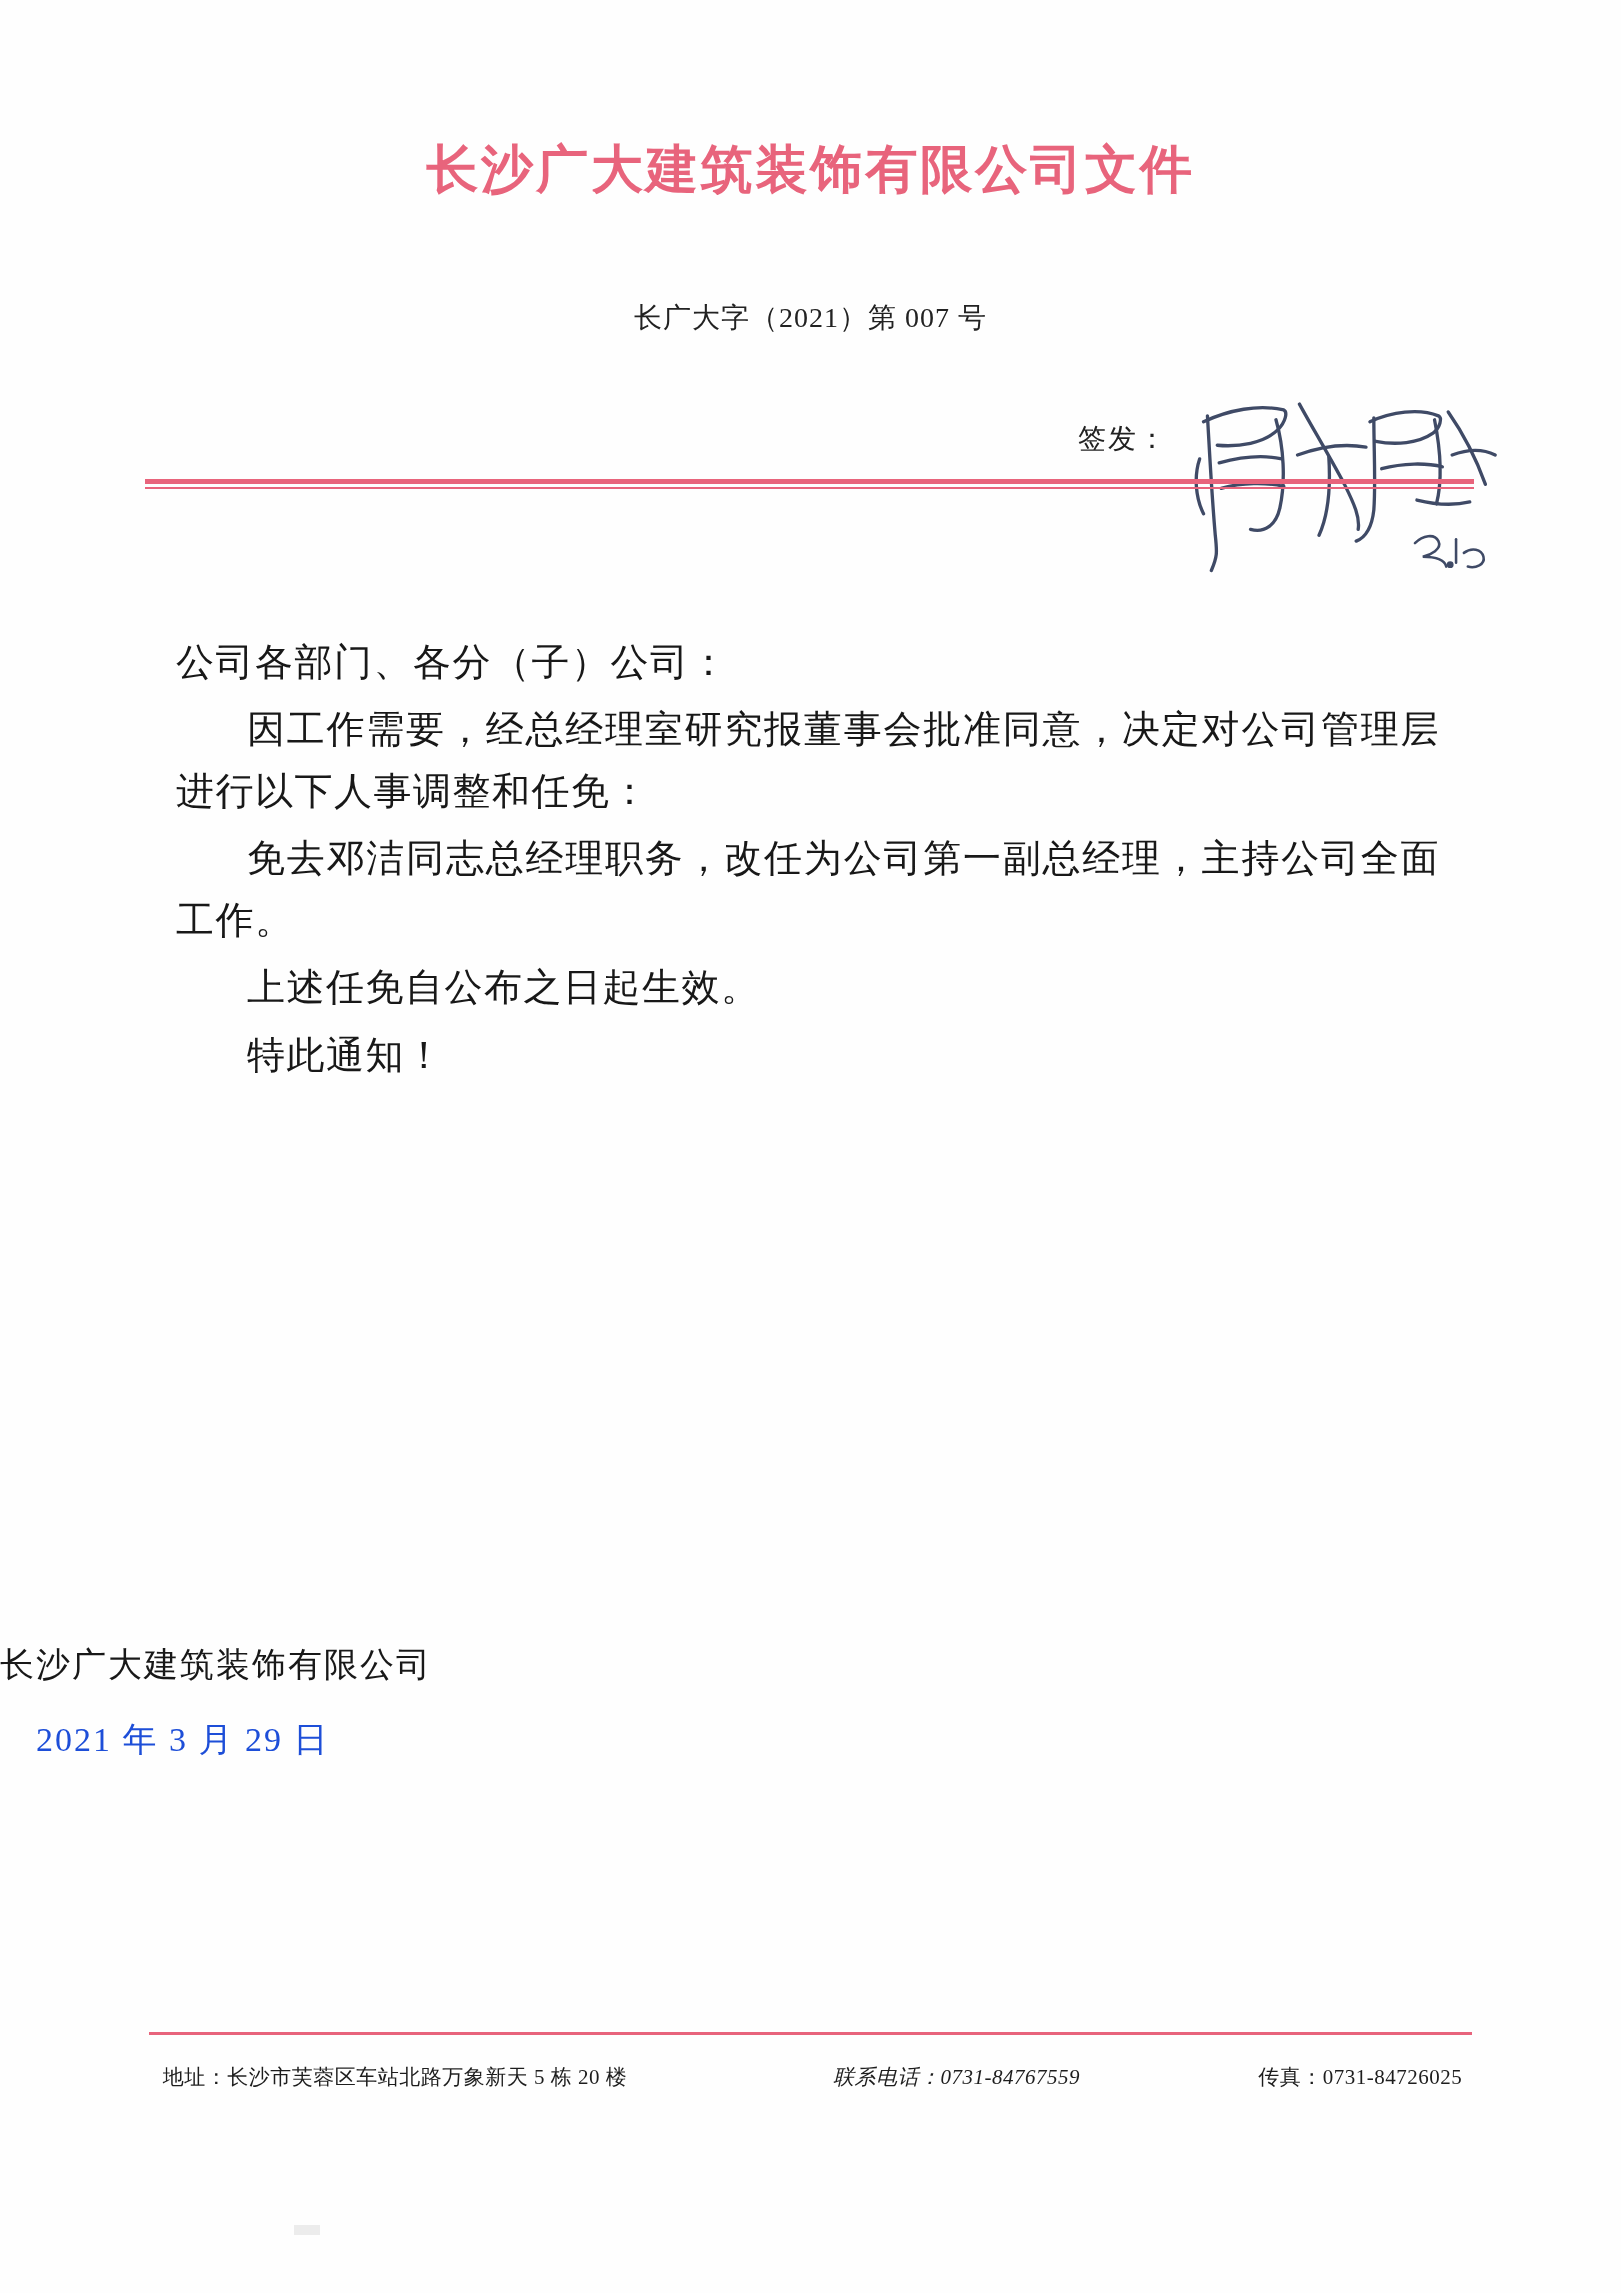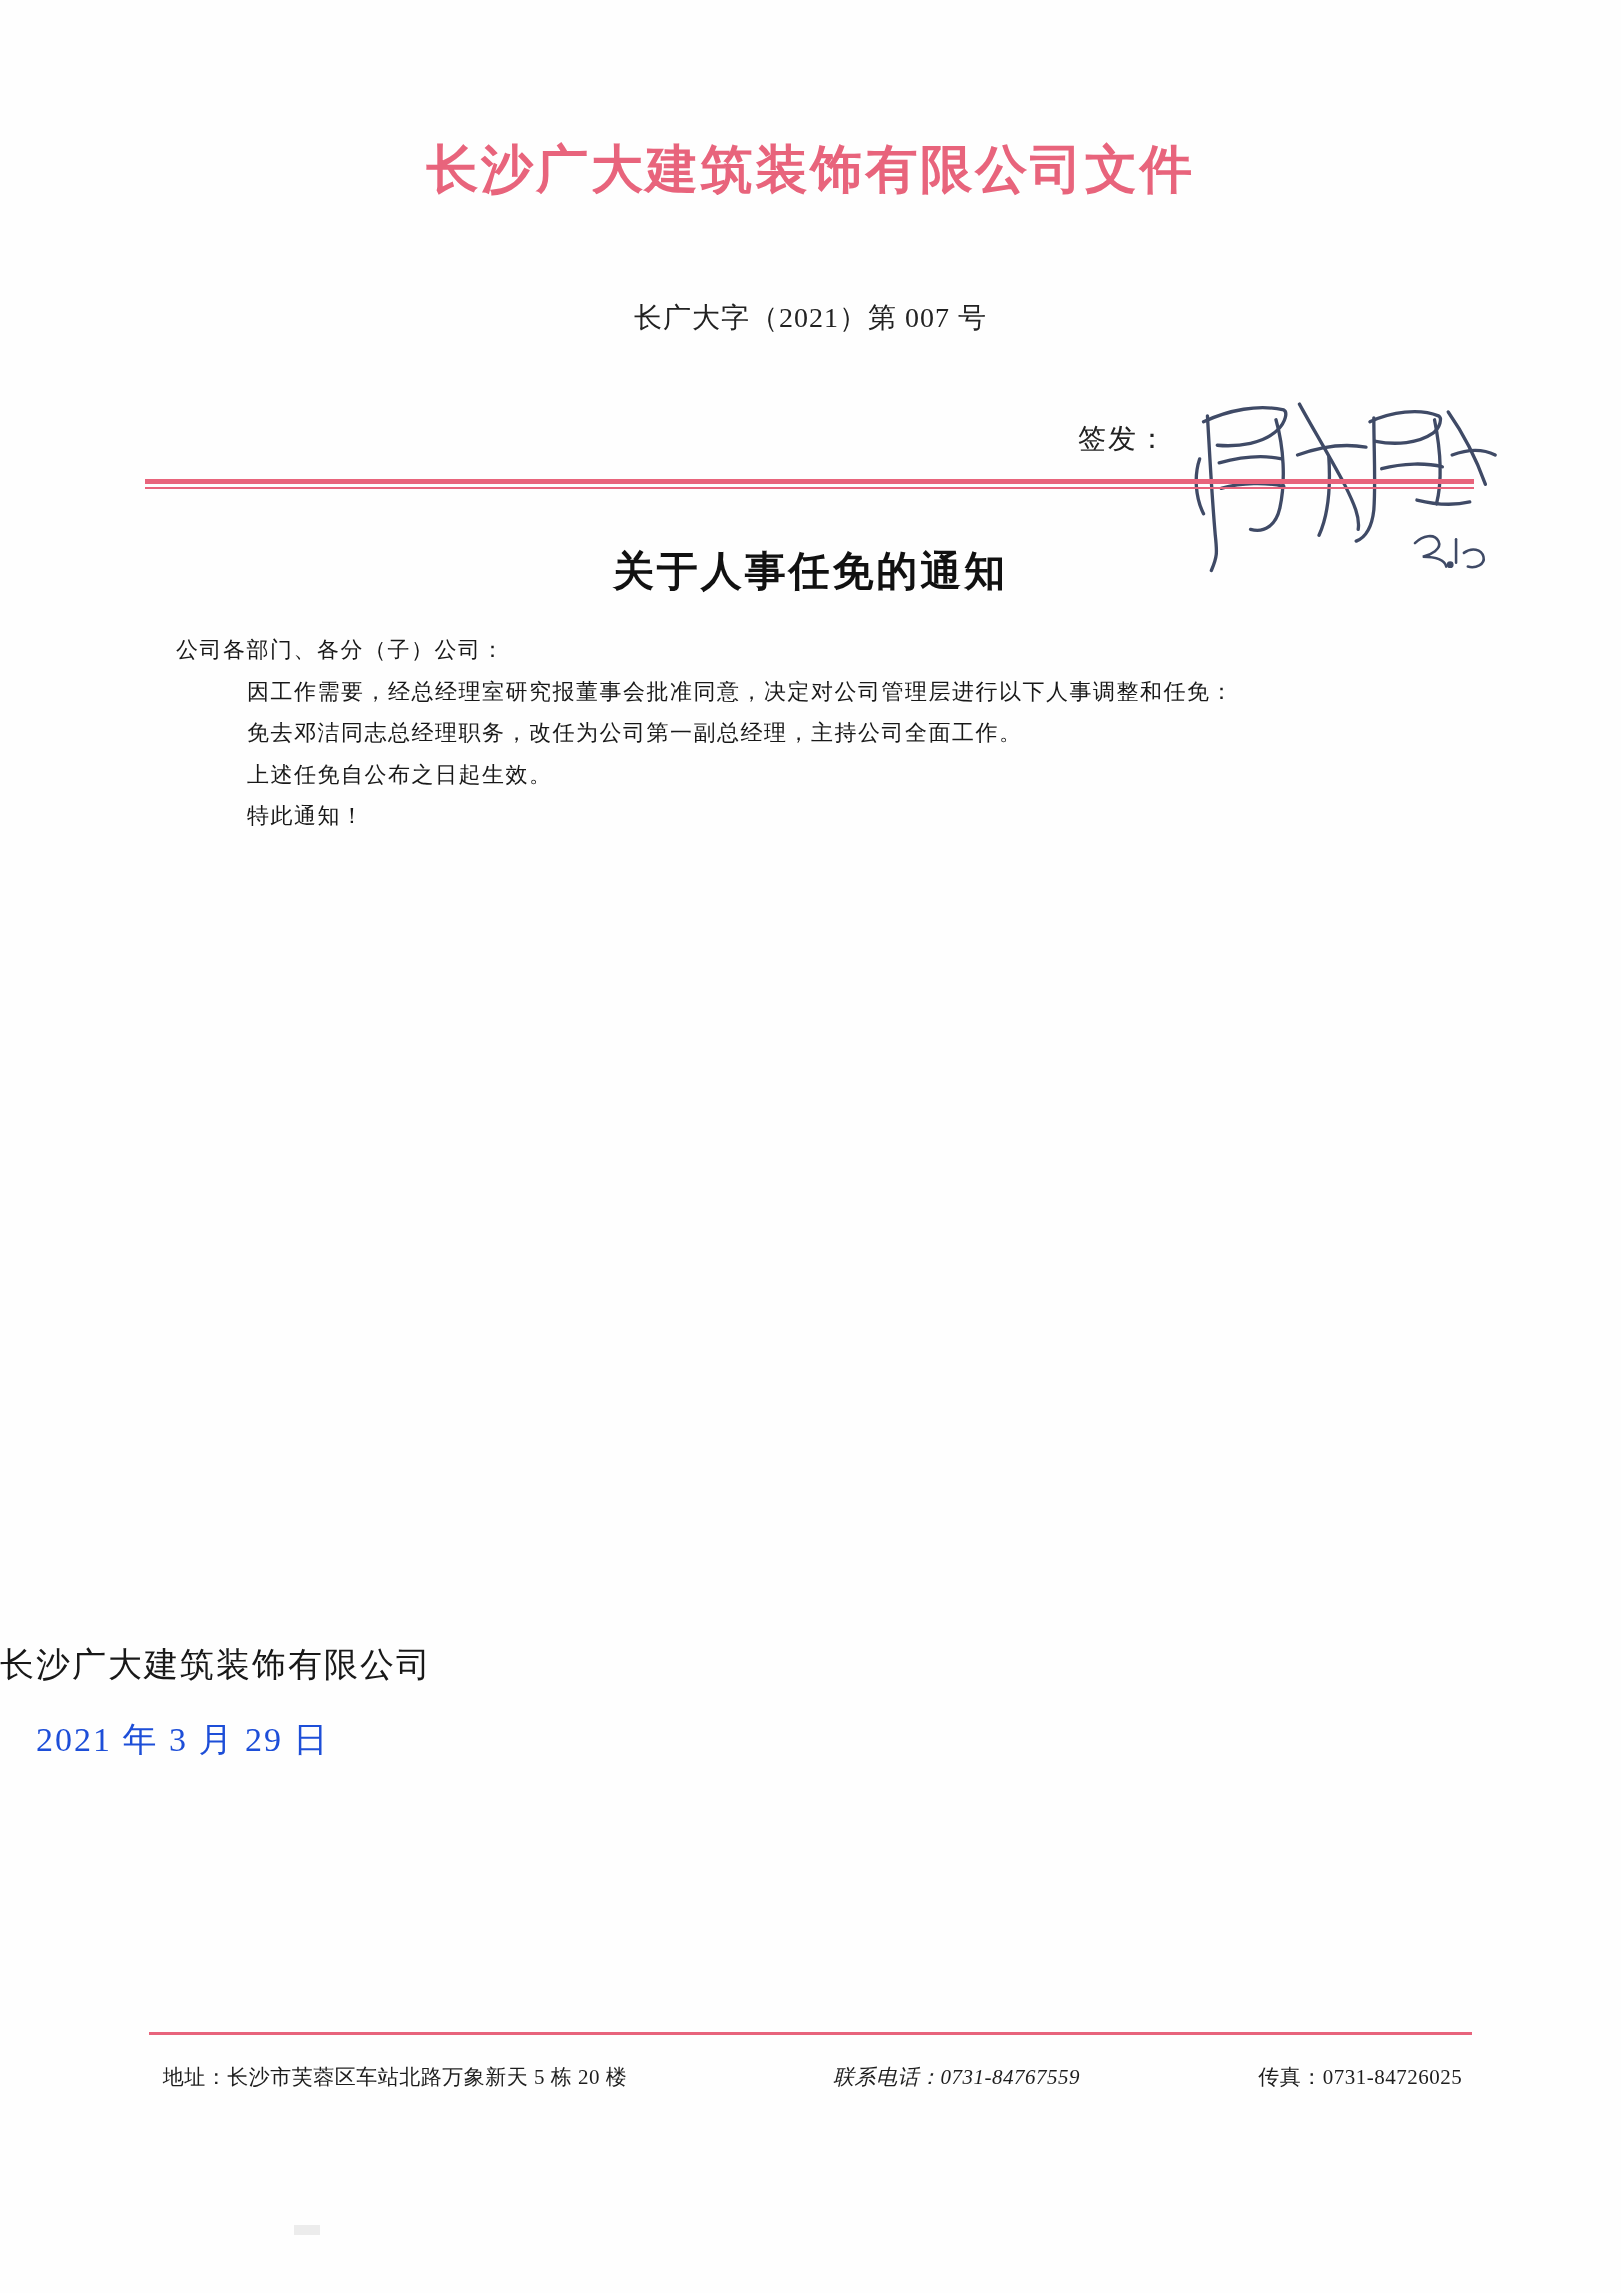--- a/index.html
+++ b/index.html
@@ -113,21 +113,21 @@
 
   
   .body-block {
     position: absolute;
     top: 632px;
     left: 176px;
     width: 1264px;
   }
   .body-block p {
     margin: 0 0 5.9px 0;
-    font-size: 22px;
+    font-size: 38px;
     line-height: 1.62;
     letter-spacing: 1.5px;
     color: #181818;
     text-align: justify;
   }
   .body-block p.indent {
     text-indent: 71px;
   }
 
   
@@ -228,21 +228,20 @@
         </g>
       </svg>
     </div>
   </div>
 
   <div class="header-rule">
     <div class="thick"></div>
     <div class="thin"></div>
   </div>
 
-  <div class="doc-title">关于人事任免的通知</div>
 
   <div class="body-block">
     <p>公司各部门、各分（子）公司：</p>
     <p class="indent">因工作需要，经总经理室研究报董事会批准同意，决定对公司管理层进行以下人事调整和任免：</p>
     <p class="indent">免去邓洁同志总经理职务，改任为公司第一副总经理，主持公司全面工作。</p>
     <p class="indent">上述任免自公布之日起生效。</p>
     <p class="indent">特此通知！</p>
   </div>
 
   <div class="sign-block">

